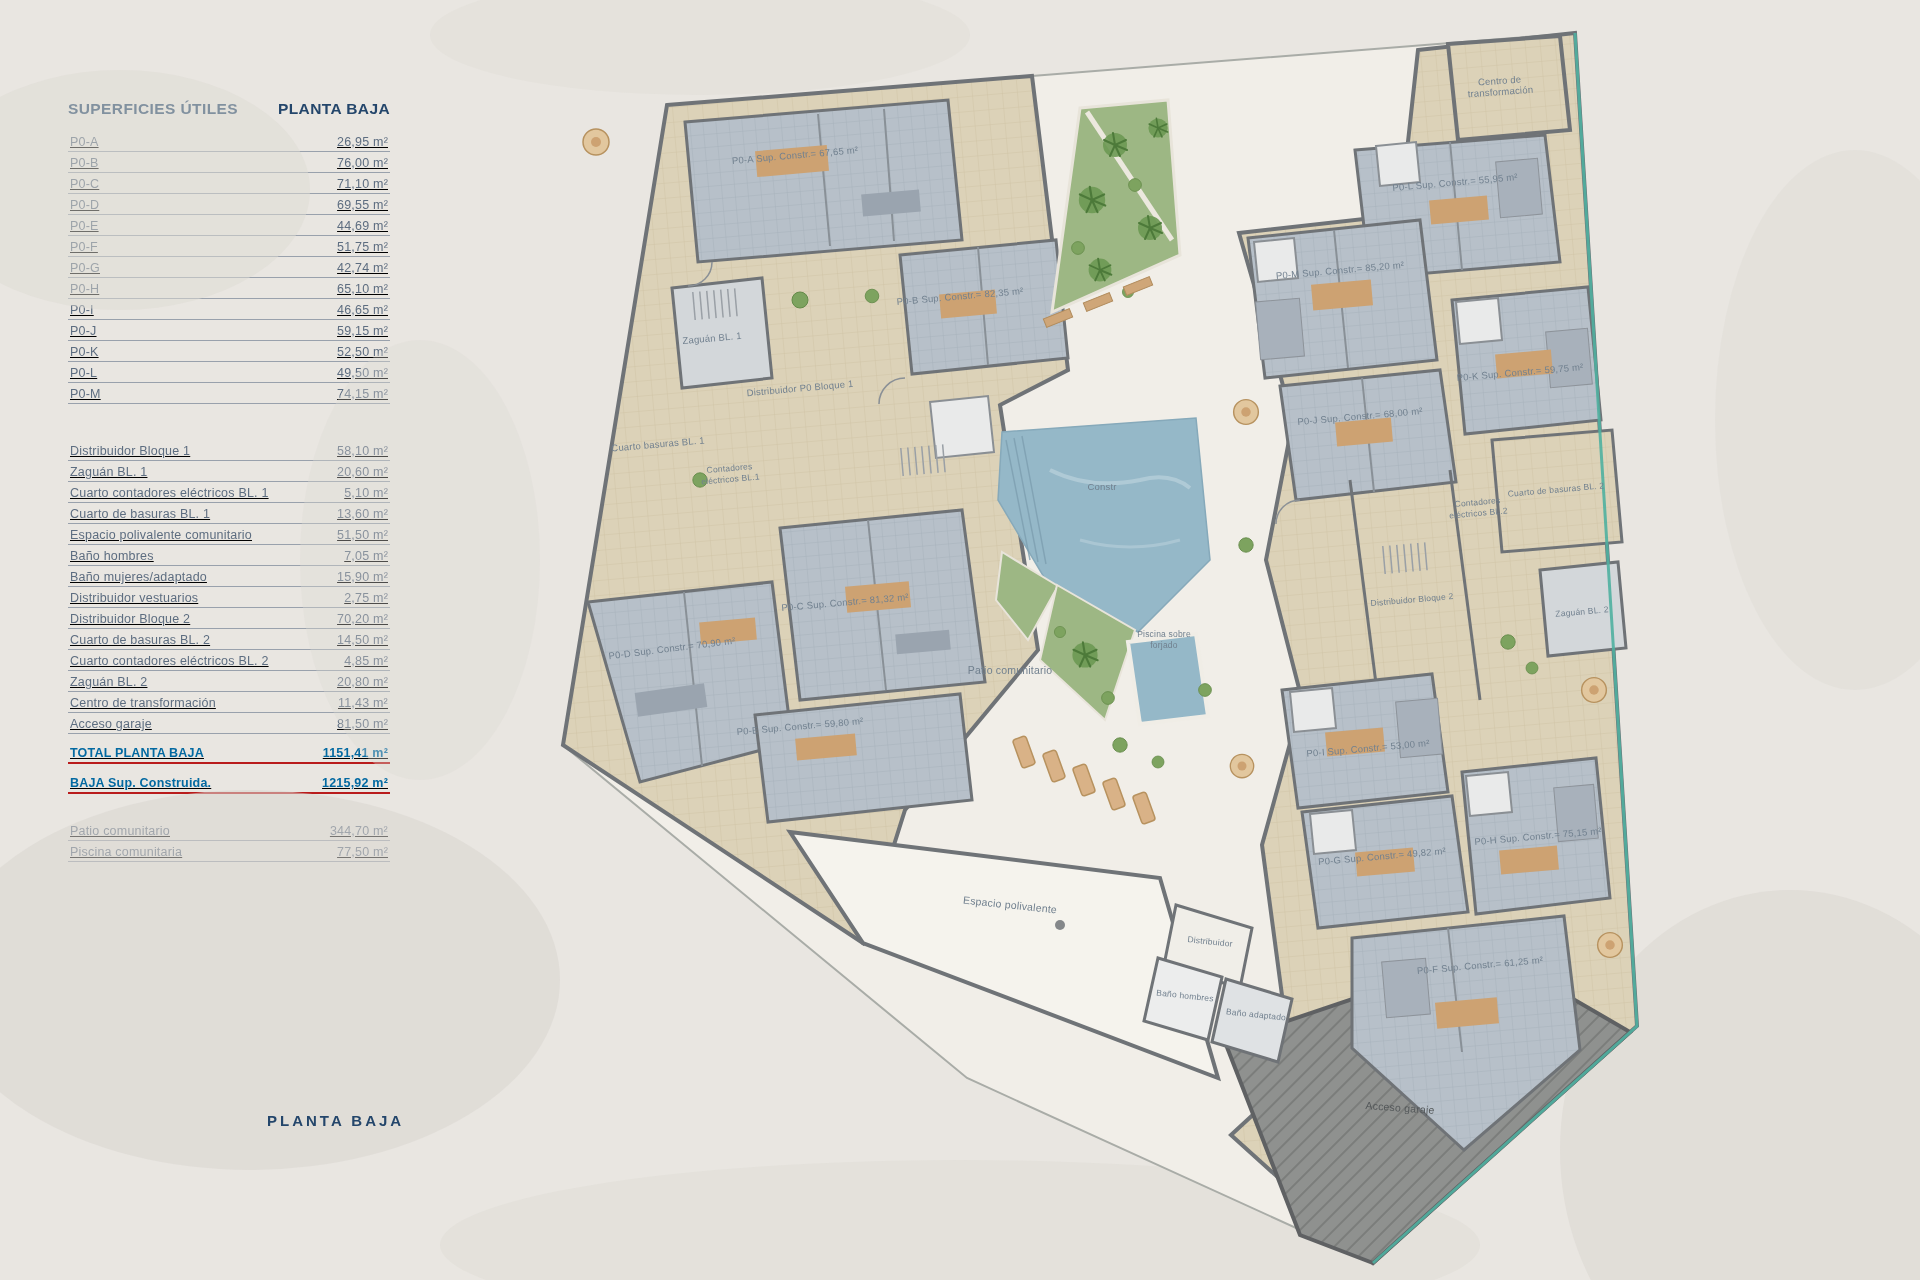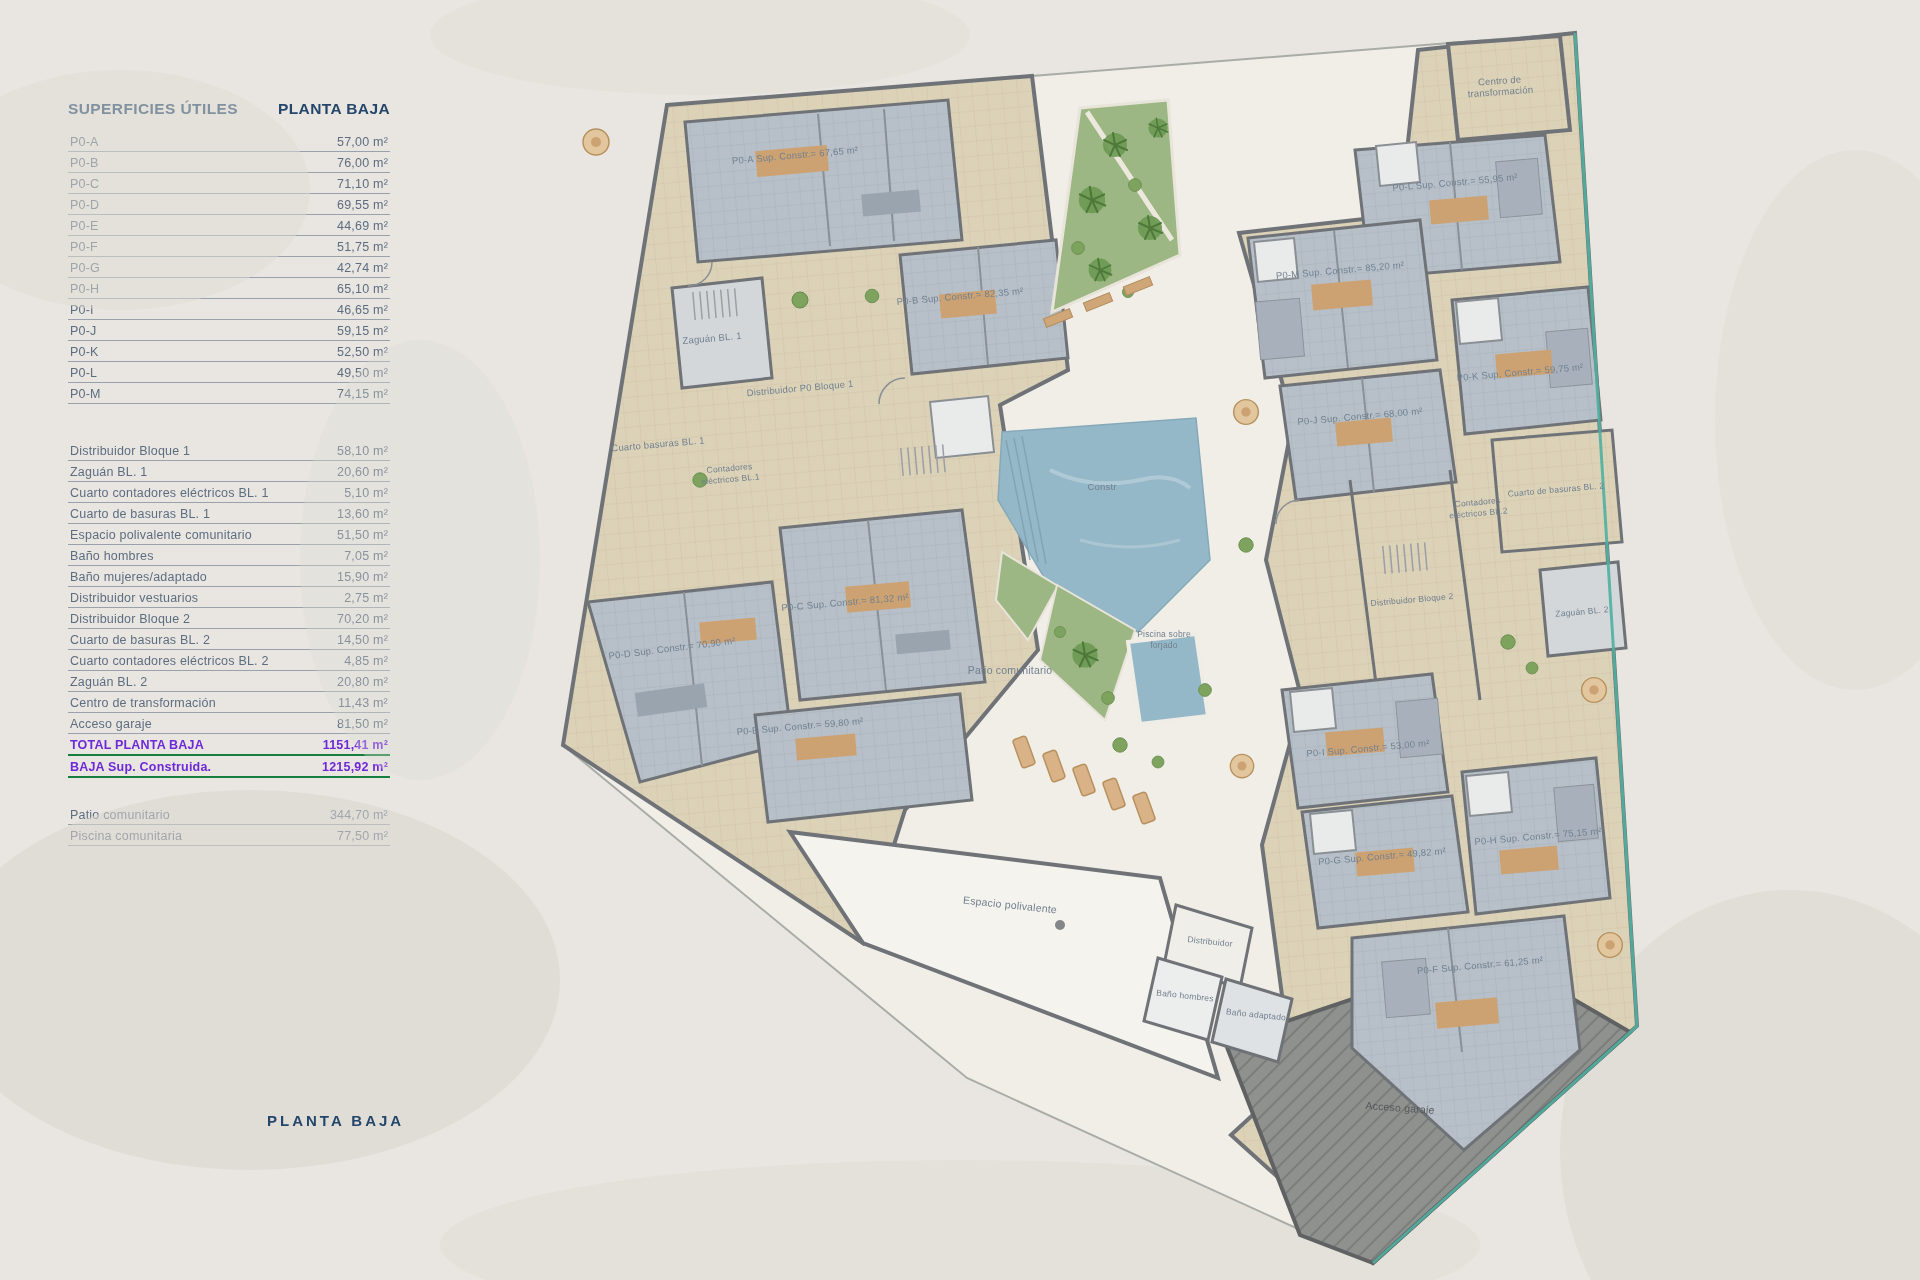--- a/index.html
+++ b/index.html
@@ -6,28 +6,28 @@
   body{
     width:1920px;height:1280px;position:relative;overflow:hidden;
     background:#e9e6e1;
     font-family:"Liberation Sans", sans-serif;
   }
   .canvas{position:absolute;inset:0;}
   
   .areas{position:absolute;left:68px;top:100px;width:322px;}
   .thead{display:flex;justify-content:space-between;align-items:flex-end;
     font-weight:700;color:#24466b;font-size:15.5px;letter-spacing:.4px;margin-bottom:13px;}
-  .grp{margin-top:0;}
+  .grp{margin-top:0;text-decoration:underline;}
   .grp.commons{margin-top:36px;}
   .grp.extras{margin-top:26px;}
   .row{display:flex;justify-content:space-between;align-items:flex-end;
     border-bottom:1px solid #99a1ac;padding:5px 2px 2px;line-height:13px;
     font-size:12.5px;color:#5d6d80;letter-spacing:.2px;}
   .row .rv{white-space:nowrap;}
-  .grp.totals .row{color:#6d28d9;font-weight:700;border-bottom:2px solid #15803d;}
+  .grp.totals .row{color:#0369a1;font-weight:700;border-bottom:2px solid #b91c1c;margin-top:8px;}
   
   .footer-title{position:absolute;left:267px;top:1112px;font-weight:700;
     color:#24466b;font-size:15px;letter-spacing:3px;}
   
   .plan{position:absolute;inset:0;}
   .plan svg{position:absolute;inset:0;}
   .plabel{position:absolute;transform:translate(-50%,-50%) rotate(var(--r,0deg));
     font-size:9.5px;color:#71808f;letter-spacing:.2px;white-space:nowrap;
     text-align:center;line-height:11px;}
   .plabel.wrap{white-space:normal;}
@@ -40,21 +40,21 @@
 <div class="canvas">
 
   <aside class="areas">
     <div class="thead">
       <span>SUPERFICIES ÚTILES</span>
       <span>PLANTA BAJA</span>
     </div>
     <div class="grp units">
         <div class="row">
         <span class="rl">P0-A</span>
-        <span class="rv">57,00 m²</span>
+        <span class="rv">26,95 m²</span>
       </div>
         <div class="row">
         <span class="rl">P0-B</span>
         <span class="rv">76,00 m²</span>
       </div>
         <div class="row">
         <span class="rl">P0-C</span>
         <span class="rv">71,10 m²</span>
       </div>
         <div class="row">

